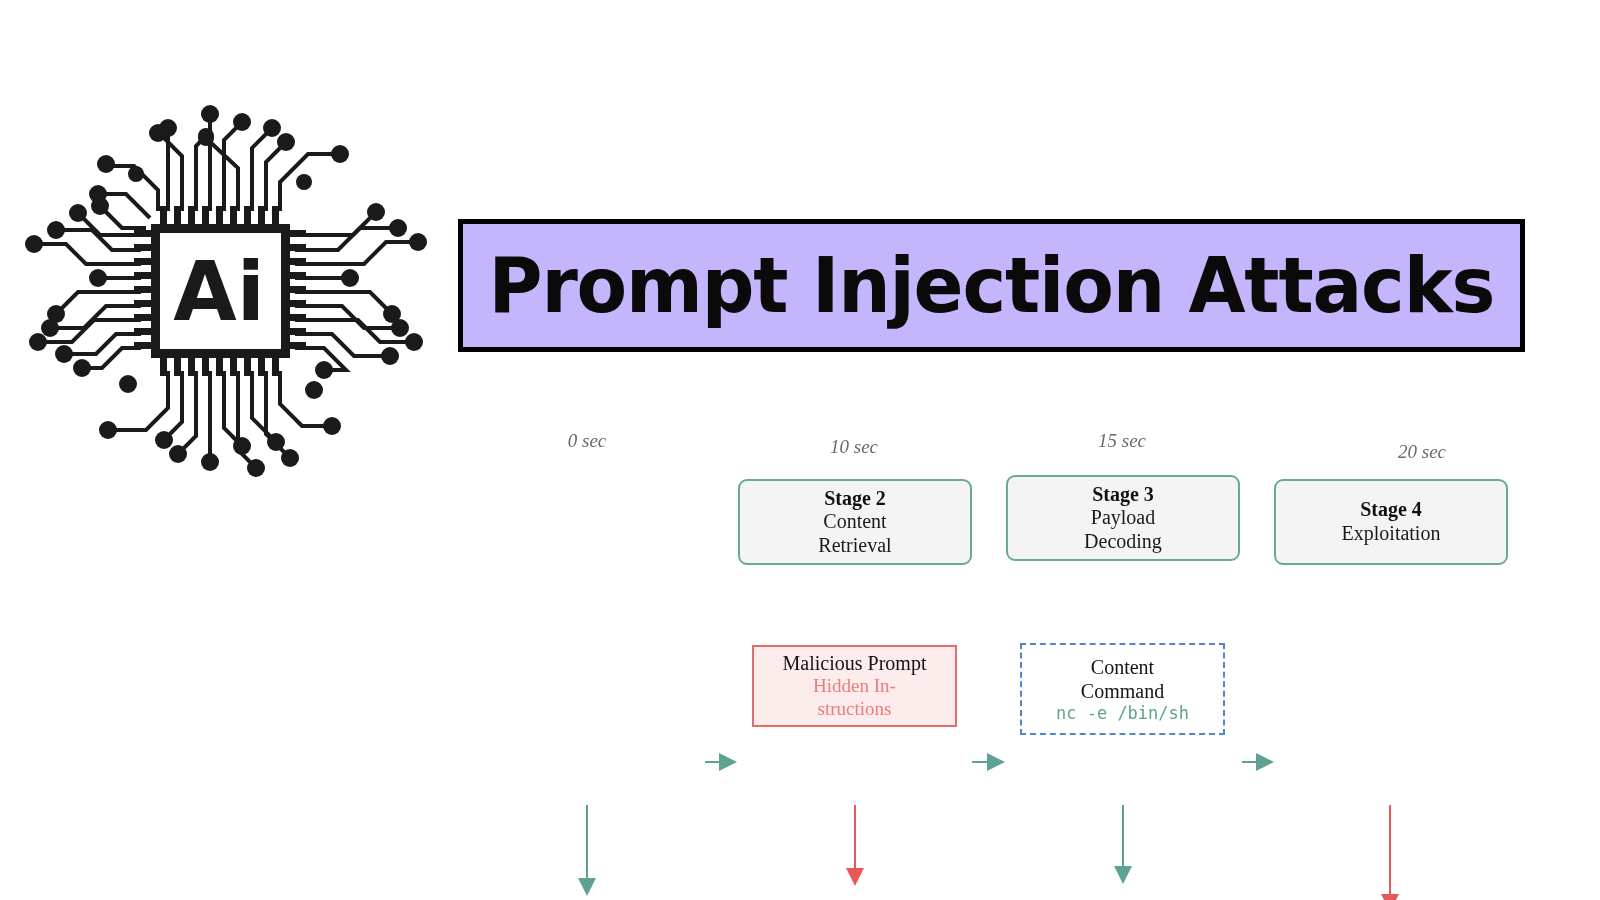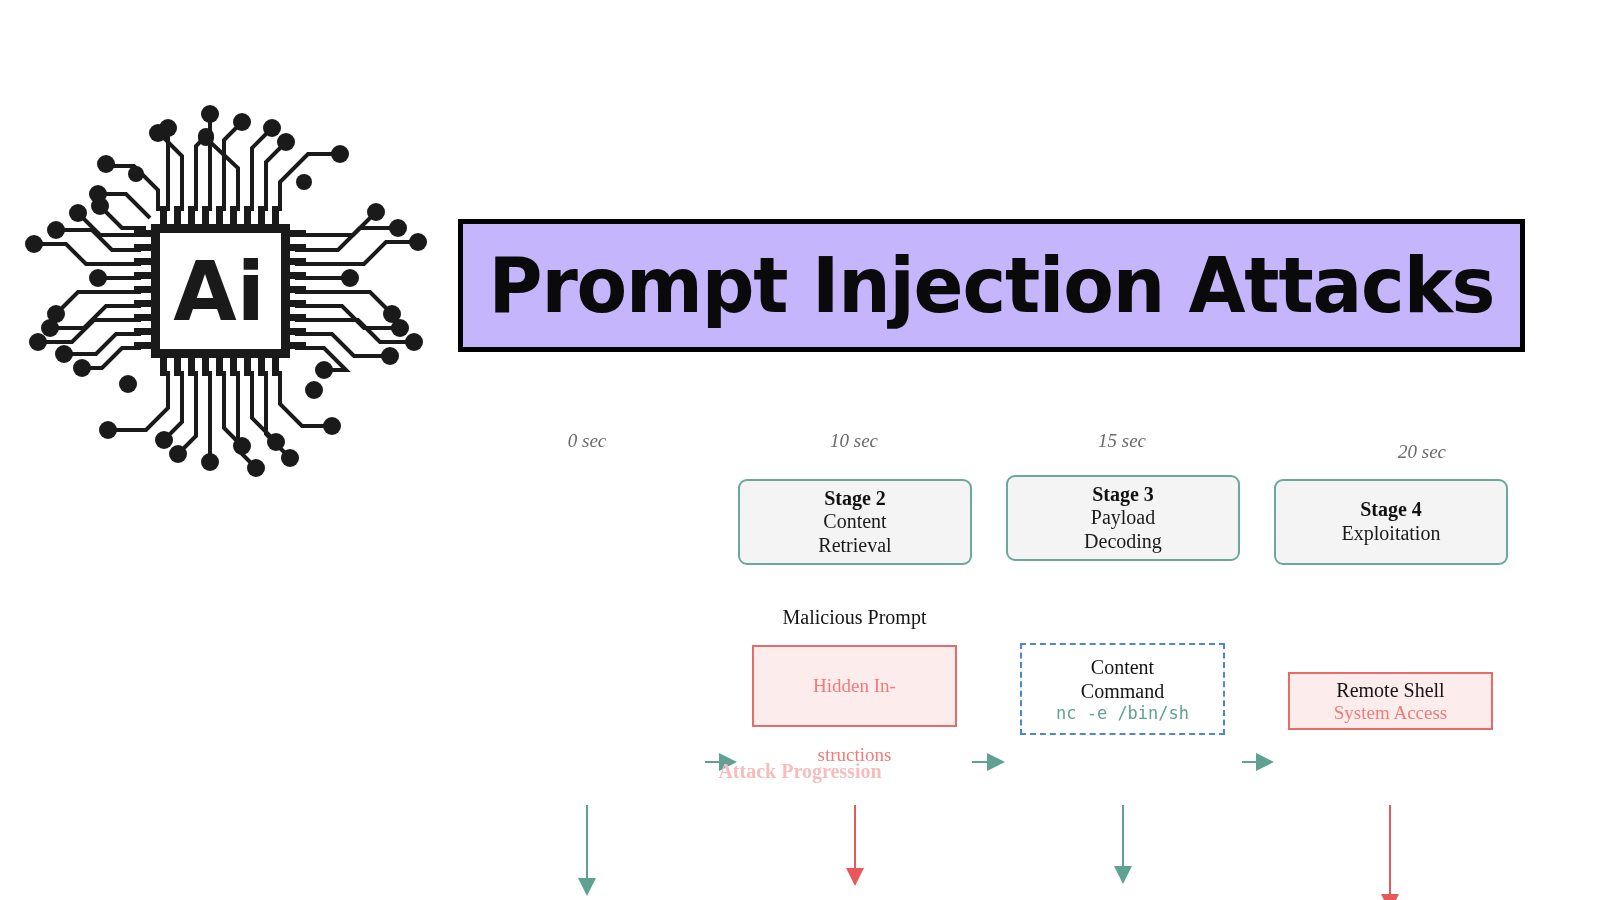--- a/index.html
+++ b/index.html
@@ -296,21 +296,21 @@
 
     <line x1="587" y1="165" x2="587" y2="252" stroke="#5fa192" stroke-width="2" marker-end="url(#arrow-teal)"></line>
     <line x1="855" y1="165" x2="855" y2="242" stroke="#e8585a" stroke-width="2" marker-end="url(#arrow-red)"></line>
     <line x1="1123" y1="165" x2="1123" y2="240" stroke="#5fa192" stroke-width="2" marker-end="url(#arrow-teal)"></line>
     <line x1="1390" y1="165" x2="1390" y2="268" stroke="#e8585a" stroke-width="2" marker-end="url(#arrow-red)"></line>
 
     <line x1="585" y1="357" x2="1392" y2="357" stroke="#f6bdbd" stroke-width="2.6" stroke-dasharray="9 8" marker-end="url(#arrow-pink)"></line>
   </svg>
 
   <div class="timestamp" style="left:507px;top:30px;">0 sec</div>
-  <div class="timestamp" style="left:774px;top:30px;">10 sec</div>
+  <div class="timestamp" style="left:774px;top:36px;">10 sec</div>
   <div class="timestamp" style="left:1042px;top:30px;">15 sec</div>
   <div class="timestamp" style="left:1342px;top:30px;margin-top:11px;">20 sec</div>
 
 
   <div class="stage-box" style="left:738px;top:79px;width:234px;height:86px;">
     <div class="stage-title">Stage 2</div>
     <div class="stage-sub">Content</div>
     <div class="stage-sub">Retrieval</div>
   </div>
 
@@ -319,31 +319,26 @@
     <div class="stage-sub">Payload</div>
     <div class="stage-sub">Decoding</div>
   </div>
 
   <div class="stage-box" style="left:1274px;top:79px;width:234px;height:86px;">
     <div class="stage-title">Stage 4</div>
     <div class="stage-sub">Exploitation</div>
   </div>
 
 
-  <div class="artifact-box danger" style="left:752px;top:245px;width:205px;height:82px;gap:46px;">
+  <div class="artifact-box danger" style="left:752px;top:245px;width:205px;height:82px;">
     <div class="artifact-title">Malicious Prompt</div>
     <div class="artifact-detail">Hidden In-</div>
     <div class="artifact-detail">structions</div>
   </div>
 
   <div class="artifact-box dashed" style="left:1020px;top:243px;width:205px;height:92px;">
     <div class="artifact-title">Content</div>
     <div class="artifact-title">Command</div>
     <div class="artifact-detail mono">nc -e /bin/sh</div>
   </div>
 
-  <div class="artifact-box danger" style="left:1288px;top:272px;width:205px;height:58px;">
-    <div class="artifact-title">Remote Shell</div>
-    <div class="artifact-detail">System Access</div>
-  </div>
-
-  <div id="progress-label" style="top:360px;">Attack Progression</div>
+
 </div>
 
 </body></html>

